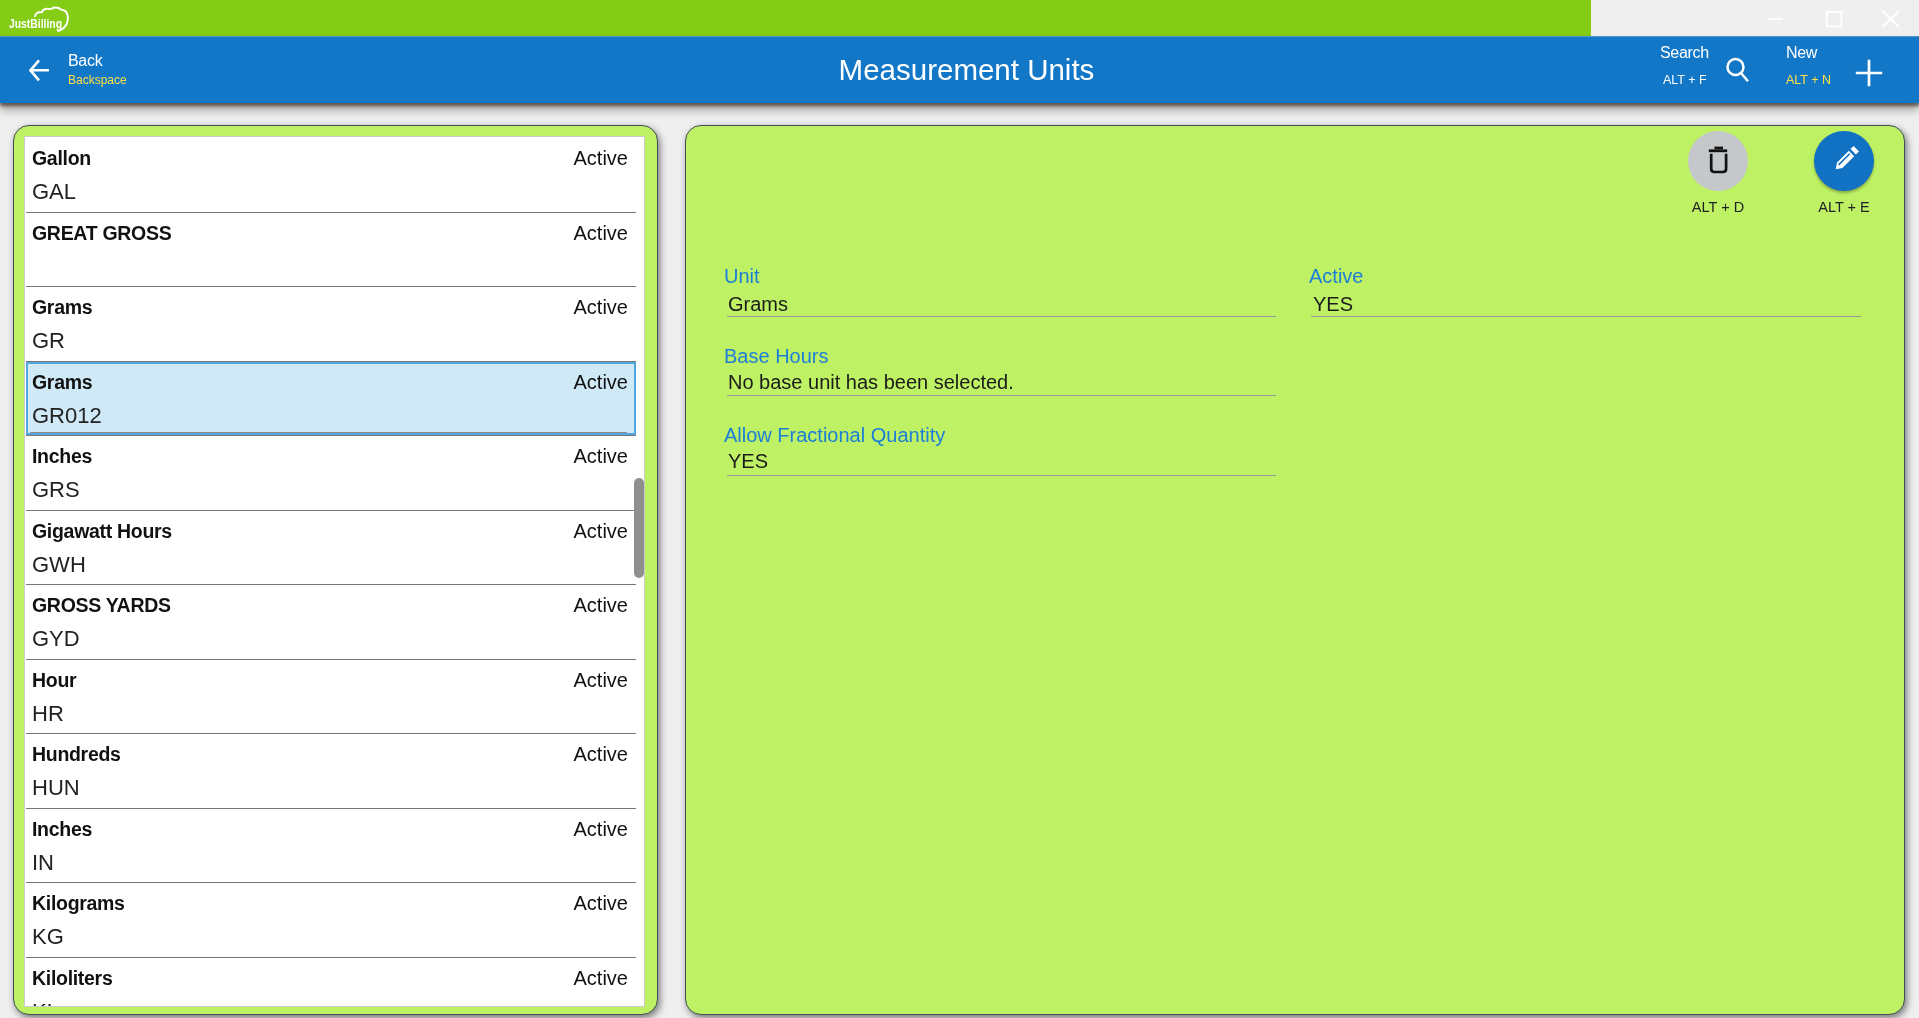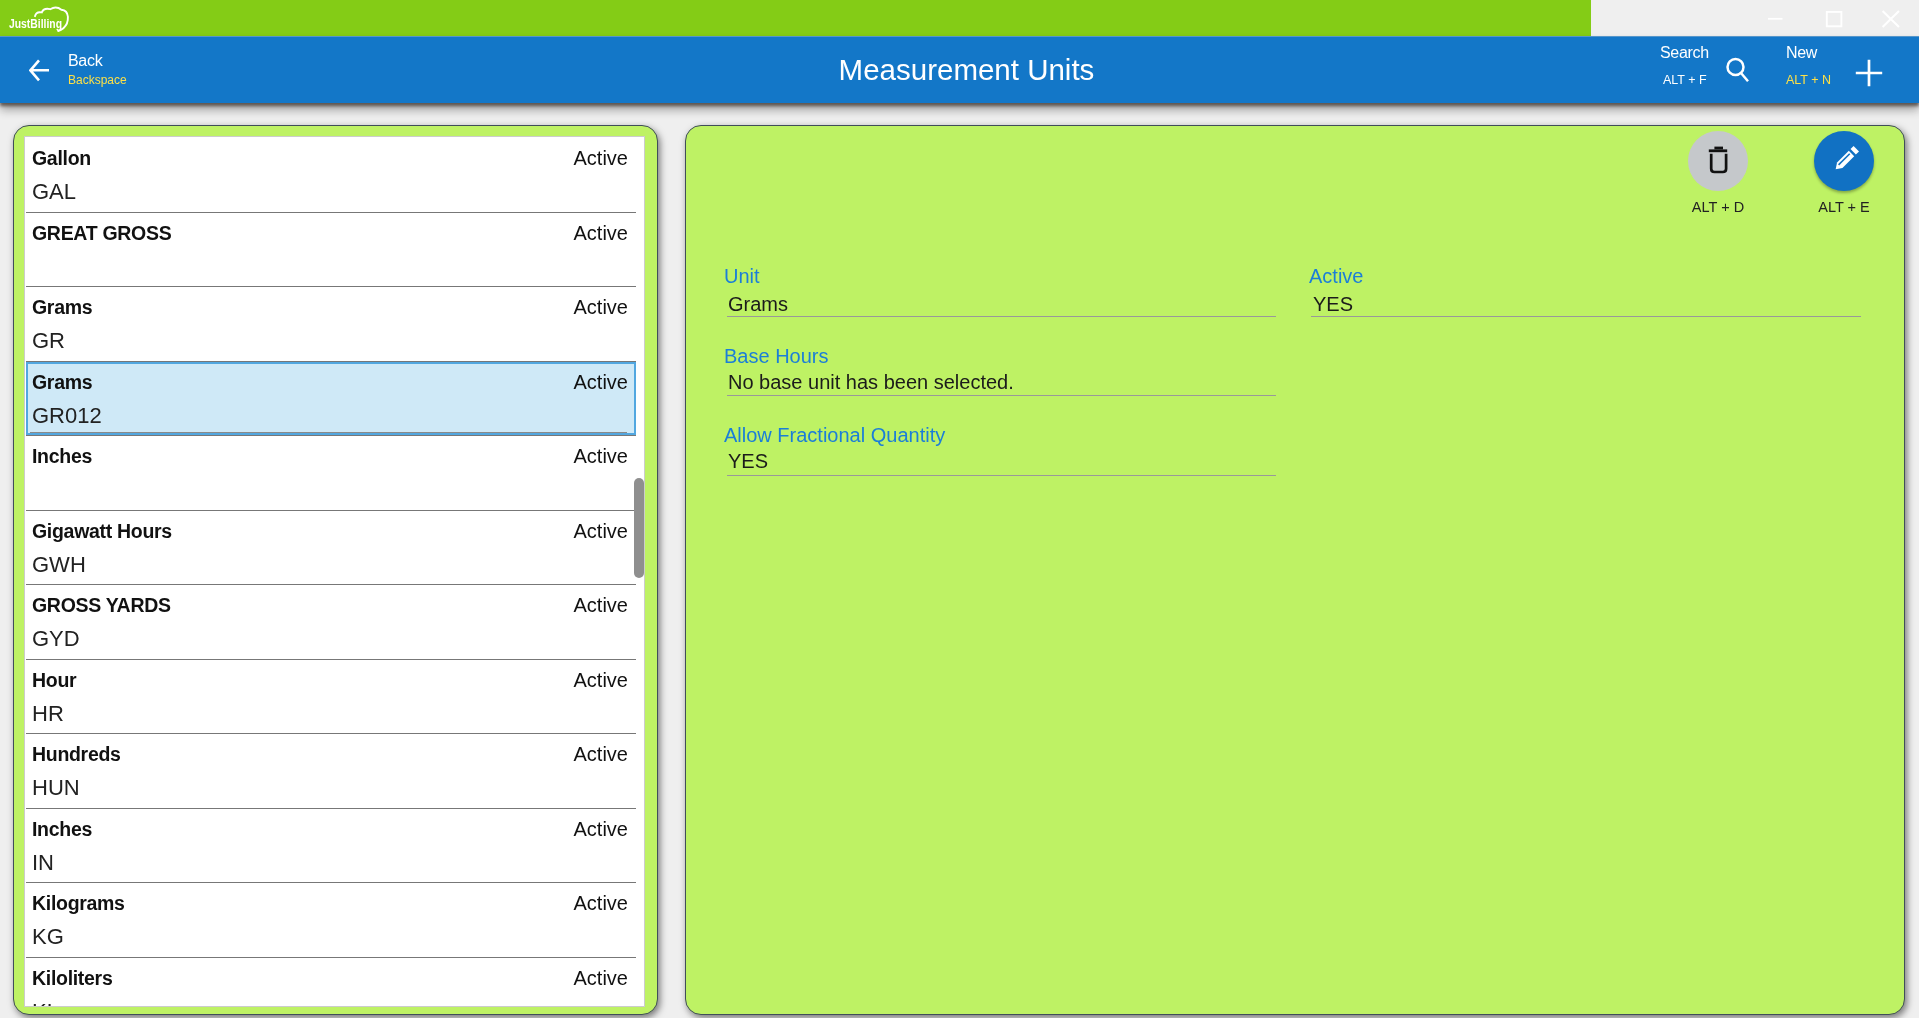--- a/index.html
+++ b/index.html
@@ -85,21 +85,21 @@
   </svg>
 </div>
 
 <div class="card left">
   <div class="listbox">
     <ul class="units">
       <li><span class="nm">Gallon</span><span class="act">Active</span><div class="cd">GAL</div></li>
       <li><span class="nm">GREAT GROSS</span><span class="act">Active</span></li>
       <li><span class="nm">Grams</span><span class="act">Active</span><div class="cd">GR</div></li>
       <li class="sel"><span class="nm">Grams</span><span class="act">Active</span><div class="cd">GR012</div></li>
-      <li><span class="nm">Inches</span><span class="act">Active</span></li>
+      <li><span class="nm">Inches</span><span class="act">Active</span><div class="cd">GRS</div></li>
       <li><span class="nm">Gigawatt Hours</span><span class="act">Active</span><div class="cd">GWH</div></li>
       <li><span class="nm">GROSS YARDS</span><span class="act">Active</span><div class="cd">GYD</div></li>
       <li><span class="nm">Hour</span><span class="act">Active</span><div class="cd">HR</div></li>
       <li><span class="nm">Hundreds</span><span class="act">Active</span><div class="cd">HUN</div></li>
       <li><span class="nm">Inches</span><span class="act">Active</span><div class="cd">IN</div></li>
       <li><span class="nm">Kilograms</span><span class="act">Active</span><div class="cd">KG</div></li>
       <li><span class="nm">Kiloliters</span><span class="act">Active</span><div class="cd">KL</div></li>
     </ul>
   </div>
   <div class="thumb"></div>

